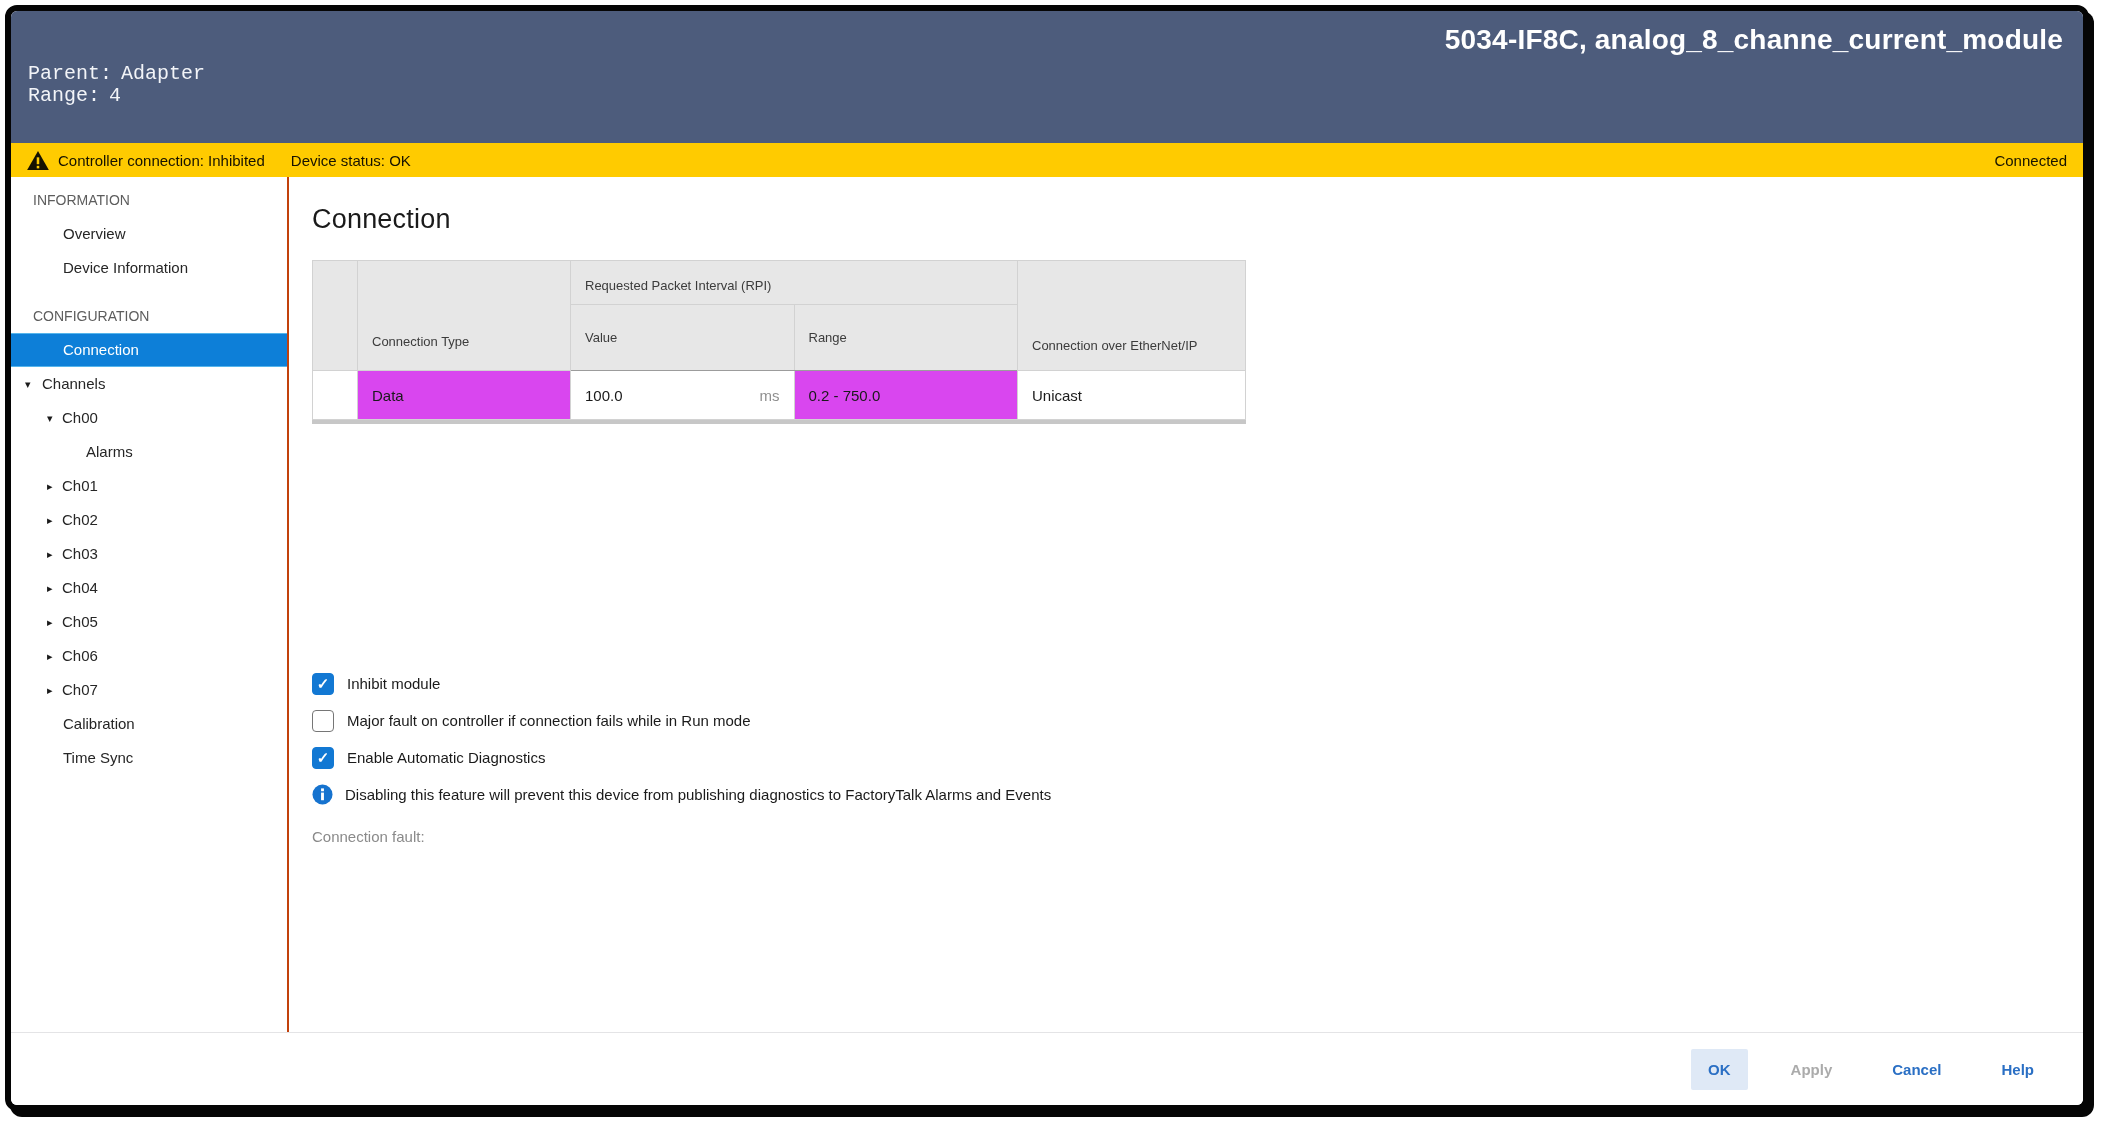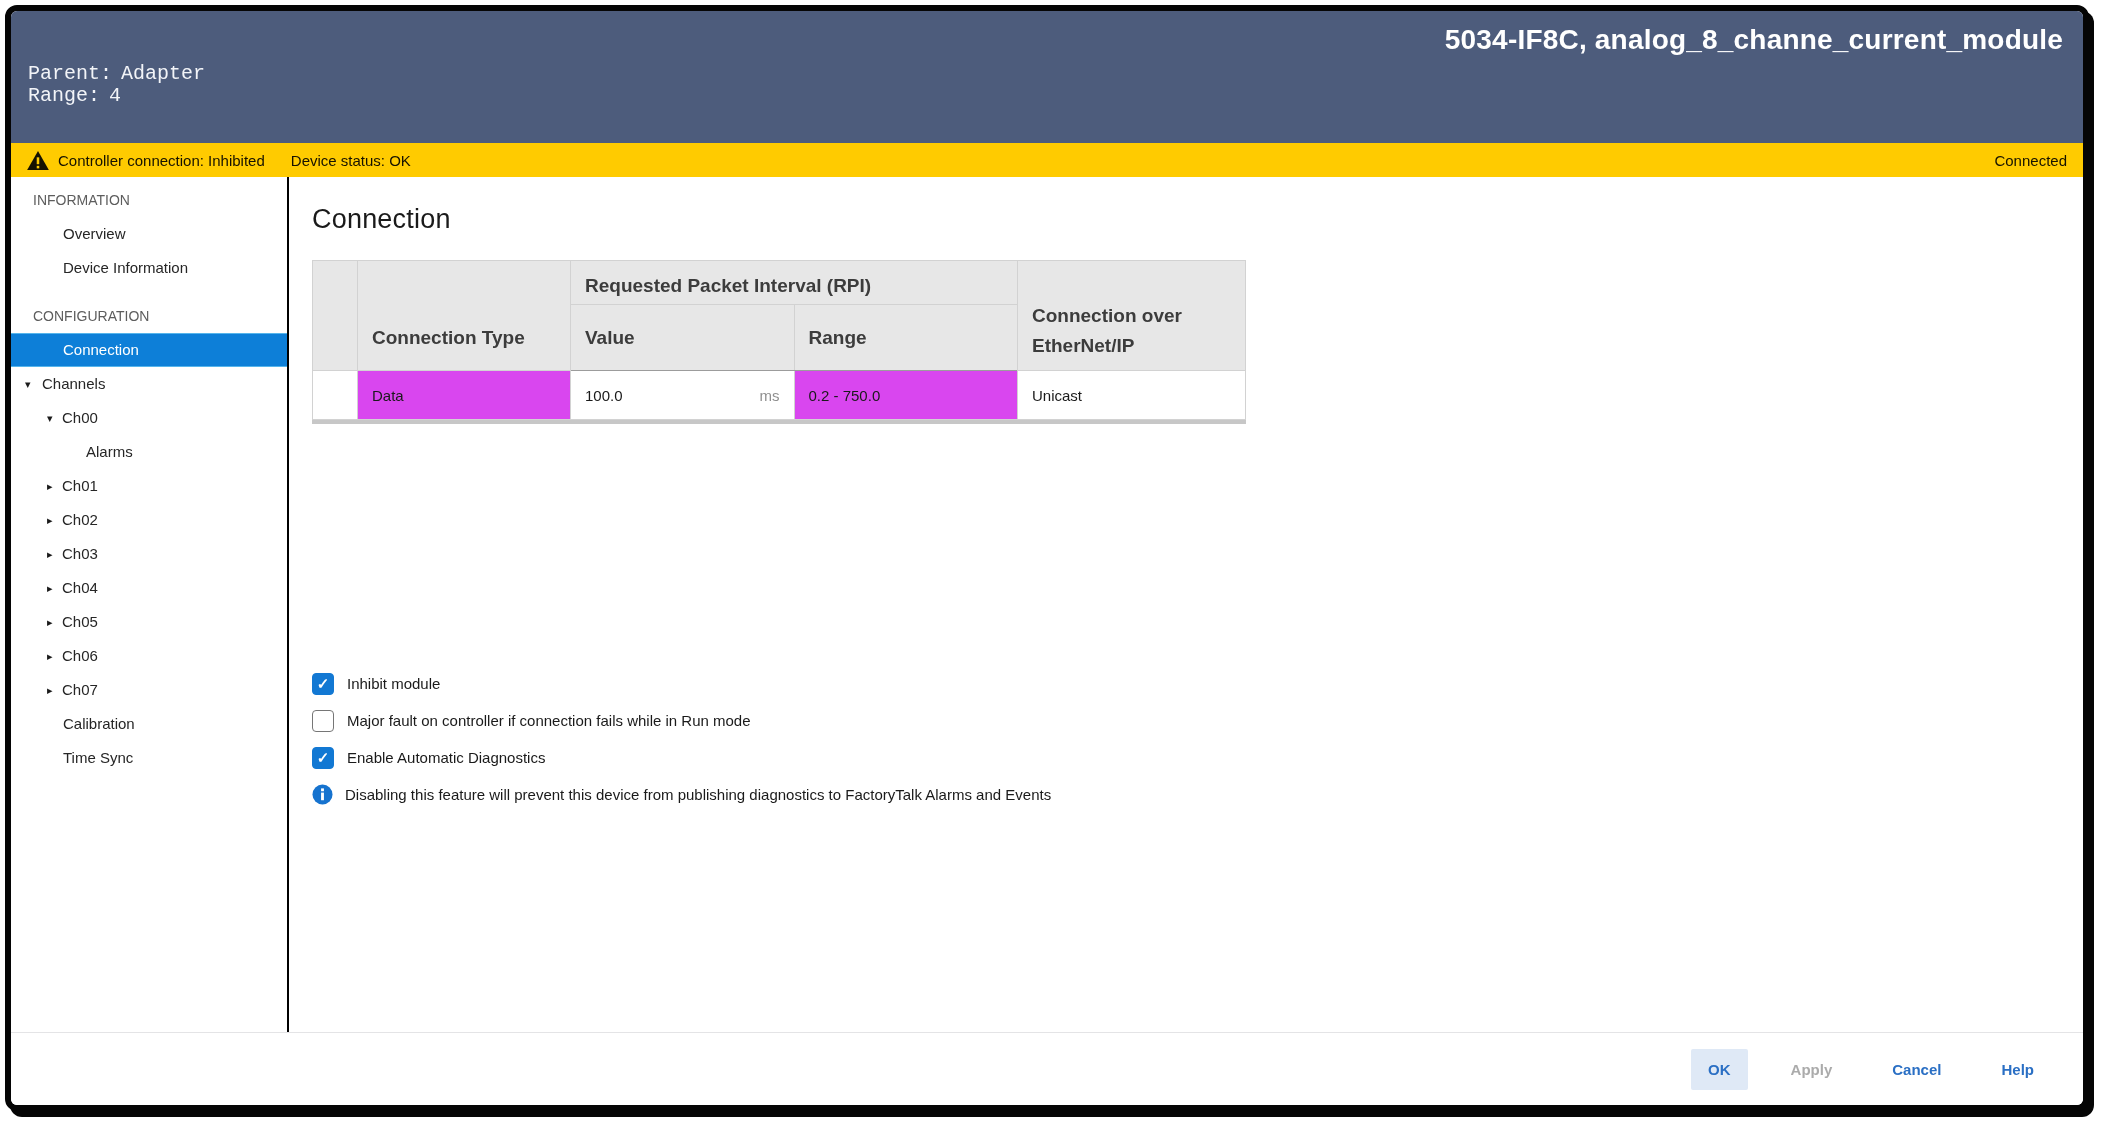--- a/index.html
+++ b/index.html
@@ -30,21 +30,21 @@
     height: 34px; background: #ffcb00; flex: 0 0 auto;
     display: flex; align-items: center; padding: 0 16px;
     font-size: 15px; color: #161200;
   }
   .alertbar .warn-icon { width: 22px; height: 19px; margin-right: 9px; flex: 0 0 auto; }
   .alertbar .gap { width: 26px; }
   .alertbar .spacer { flex: 1; }
   
   .bodyrow { flex: 1 1 auto; display: flex; min-height: 0; }
   .sidebar {
-    width: 278px; flex: 0 0 auto; border-right: 2px solid #000000;
+    width: 278px; flex: 0 0 auto; border-right: 2px solid #c2410c;
     padding-top: 6px; overflow: hidden;
   }
   .sb-header {
     height: 34px; line-height: 34px; padding-left: 22px;
     font-size: 14px; color: #5d5d5d;
   }
   .sb-item {
     height: 34px; line-height: 34px; padding-left: 52px;
     font-size: 15px; color: #262626; cursor: pointer; display: flex; align-items: center;
   }
@@ -59,22 +59,22 @@
   .arrow { display: inline-block; width: 17px; font-size: 11px; color: #1a1a1a; flex: 0 0 auto; }
   .tw2 .arrow { width: 15px; }
   
   .main { flex: 1 1 auto; padding: 27px 30px 0 23px; overflow: hidden; }
   .main h2 { font-size: 27px; font-weight: 400; color: #1a1a1a; letter-spacing: .2px; }
   .tablewrap { margin-top: 25px; width: 934px; border-bottom: 4px solid #c7c7c7; }
   table { border-collapse: collapse; width: 100%; table-layout: fixed; }
   th, td { border: 1px solid #d2d2d2; }
   table { border: 1px solid #ababab; }
   thead th {
-    background: #e7e7e7; font-weight: 700; color: #3c3c3c;
-    font-size: 19px; text-align: left; padding: 0 14px;
+    background: #e7e7e7; font-weight: 400; color: #3c3c3c;
+    font-size: 13px; text-align: left; padding: 0 14px;
   }
   th.sel-col { width: 45px; }
   th.col-ct { width: 213px; vertical-align: bottom; padding-bottom: 21px; }
   th.col-rpi { height: 44px; vertical-align: middle; padding-top: 6px; }
   th.col-eth { width: 228px; vertical-align: bottom; padding-bottom: 9px; line-height: 30px; }
   th.col-val { width: 208px; height: 66px; vertical-align: middle; margin-left: 8px; }
   th.col-rng { width: 253px; vertical-align: middle; }
   thead tr:last-child th { border-bottom: 1px solid #9c9c9c; }
   tbody td { height: 49px; font-size: 15px; color: #1a1a1a; padding: 0 14px; background: #fff; }
   td.shade { background: #d946ef; }
@@ -250,20 +250,21 @@
           <span class="opt-label">Enable Automatic Diagnostics</span>
         </div>
         <div class="info-row">
           <svg class="info-icon" viewBox="0 0 22 22">
             <circle cx="11" cy="11" r="10.5" fill="#1673cf"></circle>
             <rect x="9.5" y="9" width="3" height="8" fill="#ffffff"></rect>
             <rect x="9.5" y="4.6" width="3" height="3" fill="#ffffff"></rect>
           </svg>
           <span class="info-text">Disabling this feature will prevent this device from publishing diagnostics to FactoryTalk Alarms and Events</span>
         </div>
+        <div class="fault-label">Connection fault:</div>
       </div>
     </div>
   </div>
 
   <div class="footer">
     <button class="btn btn-ok">OK</button>
     <button class="btn btn-apply">Apply</button>
     <button class="btn">Cancel</button>
     <button class="btn">Help</button>
   </div>

